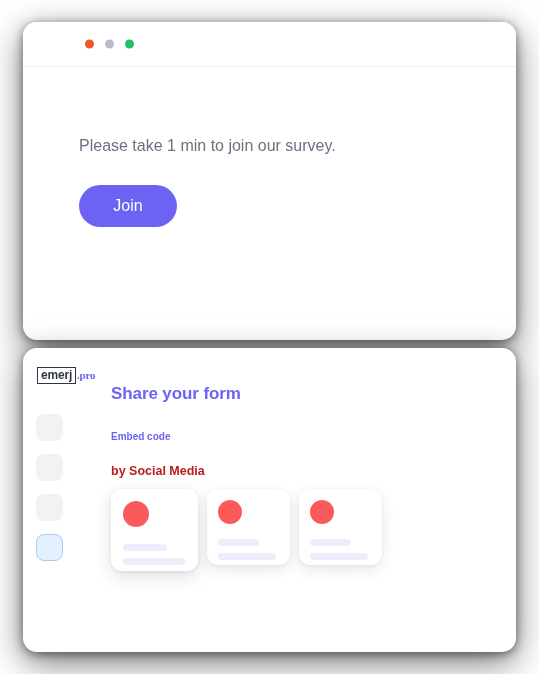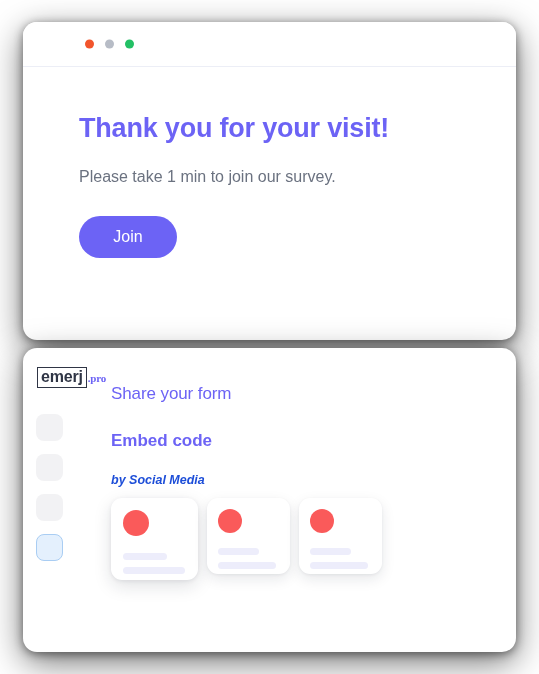--- a/index.html
+++ b/index.html
@@ -108,21 +108,21 @@
     align-items: baseline;
     font-size: 11px;
     font-weight: 700;
     letter-spacing: -0.2px;
   }
   .logo-mark {
     border: 1.5px solid #2f3545;
     color: #2f3545;
     padding: 1px 3px 2px 3px;
     line-height: 1;
-    font-size: 16px;
+    font-size: 12px;
     font-weight: 700;
   }
   .logo-tld {
     margin-left: 1px;
     line-height: 1;
     font-size: 11px;
     font-weight: 700;
   }
 
   
@@ -150,27 +150,27 @@
   
   .content {
     position: absolute;
     left: 88px;
     top: 36px;
     right: 16px;
   }
 
   .panel-title {
     font-size: 17px;
-    font-weight: 400;
+    font-weight: 700;
     letter-spacing: -0.1px;
   }
 
   .field-label {
     margin-top: 27px;
-    font-size: 17px;
+    font-size: 10px;
     font-weight: 700;
   }
 
   .embed-row {
     margin-top: 9px;
     position: relative;
     width: 385px;
     height: 40px;
     background: #ffffff;
     border: 1px solid #eceef4;
@@ -258,21 +258,20 @@
 
     <div class="browser-chrome">
       <div class="dots">
         <span class="dot" id="dot0" style="background: rgb(242, 85, 44);"></span>
         <span class="dot" id="dot1" style="background: rgb(183, 188, 198);"></span>
         <span class="dot" id="dot2" style="background: rgb(35, 192, 101);"></span>
       </div>
     </div>
 
     <div class="browser-body">
-      <h1 class="hero-title" id="heroTitle" style="color: rgb(108, 99, 245);">Thank you for your visit!</h1>
 
       <p class="hero-sub" id="heroSub" style="color: rgb(107, 114, 128);">Please take 1 min to join our survey.</p>
 
       <button class="join-btn" id="joinBtn" style="background: rgb(108, 99, 245);">Join</button>
     </div>
   </section>
 
   <section class="app-panel">
 
     <div class="logo">
@@ -287,21 +286,21 @@
         <div class="side-item active" style="background: rgb(228, 240, 253); border-color: rgb(169, 205, 243);"></div>
       </nav>
 
     <div class="content">
 
       <h2 class="panel-title" id="panelTitle" style="color: rgb(108, 99, 245);">Share your form</h2>
 
       <div class="field-label" id="embedLabel" style="color: rgb(108, 99, 245);">Embed code</div>
 
 
-      <div class="social-label" id="socialLabel" style="color: #1d4ed8; font-style: italic;">by Social Media</div>
+      <div class="social-label" id="socialLabel" style="color: #b91c1c;">by Social Media</div>
 
       <div class="cards" id="socialCards">
           <div class="s-card lead">
             <div class="s-avatar" style="background: rgb(250, 90, 90);"></div>
             <div class="s-line short" style="background: rgb(237, 237, 251);"></div>
             <div class="s-line long" style="background: rgb(237, 237, 251);"></div>
           </div>
           <div class="s-card plain">
             <div class="s-avatar" style="background: rgb(250, 90, 90);"></div>
             <div class="s-line short" style="background: rgb(237, 237, 251);"></div>

